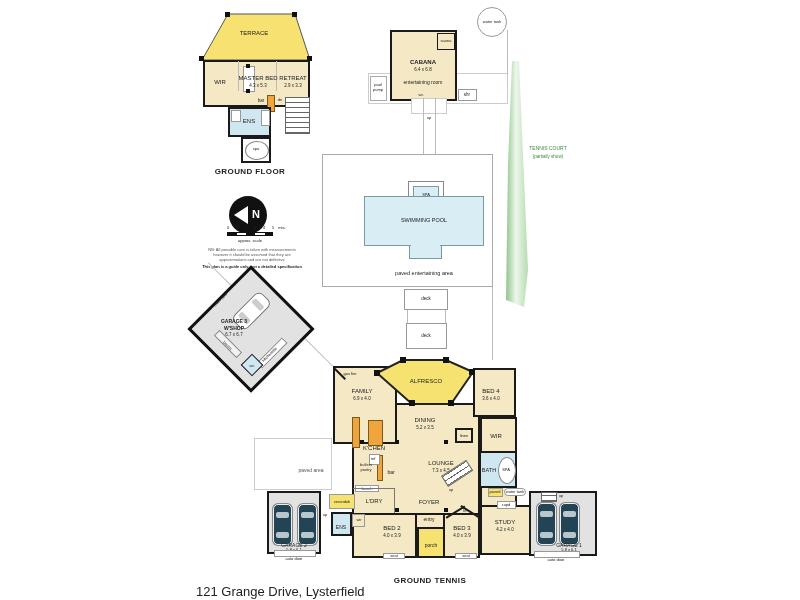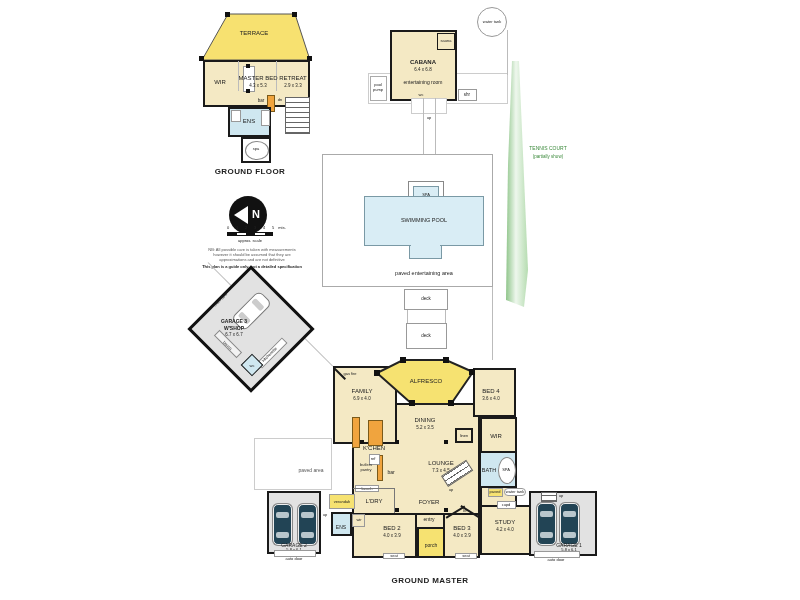--- a/index.html
+++ b/index.html
@@ -307,16 +307,17 @@
   <div class="lbl s5" style="left:569px;top:545px">GARAGE 1</div>
   <div class="lbl s4" style="left:569px;top:550px">5.8 x 6.1</div>
   <div class="fix" style="left:534px;top:551px;width:44px;height:5px"></div>
   <div class="lbl s4" style="left:556px;top:560px">auto door</div>
 
   <div class="thin" style="left:383px;top:553px;width:22px;height:6px;border-color:#999"></div>
   <div class="lbl s4" style="left:394px;top:556px">seat</div>
   <div class="thin" style="left:455px;top:553px;width:22px;height:6px;border-color:#999"></div>
   <div class="lbl s4" style="left:466px;top:556px">seat</div>
 
-  <div class="lbl s8" style="left:430px;top:581px">GROUND MASTER</div>
-
+  <div class="lbl s8" style="left:430px;top:581px">GROUND TENNIS</div>
+
+  <div class="abs" style="left:196px;top:584px;font-size:13px;color:#222">121 Grange Drive, Lysterfield</div>
 
 </div>
 
 </body></html>

